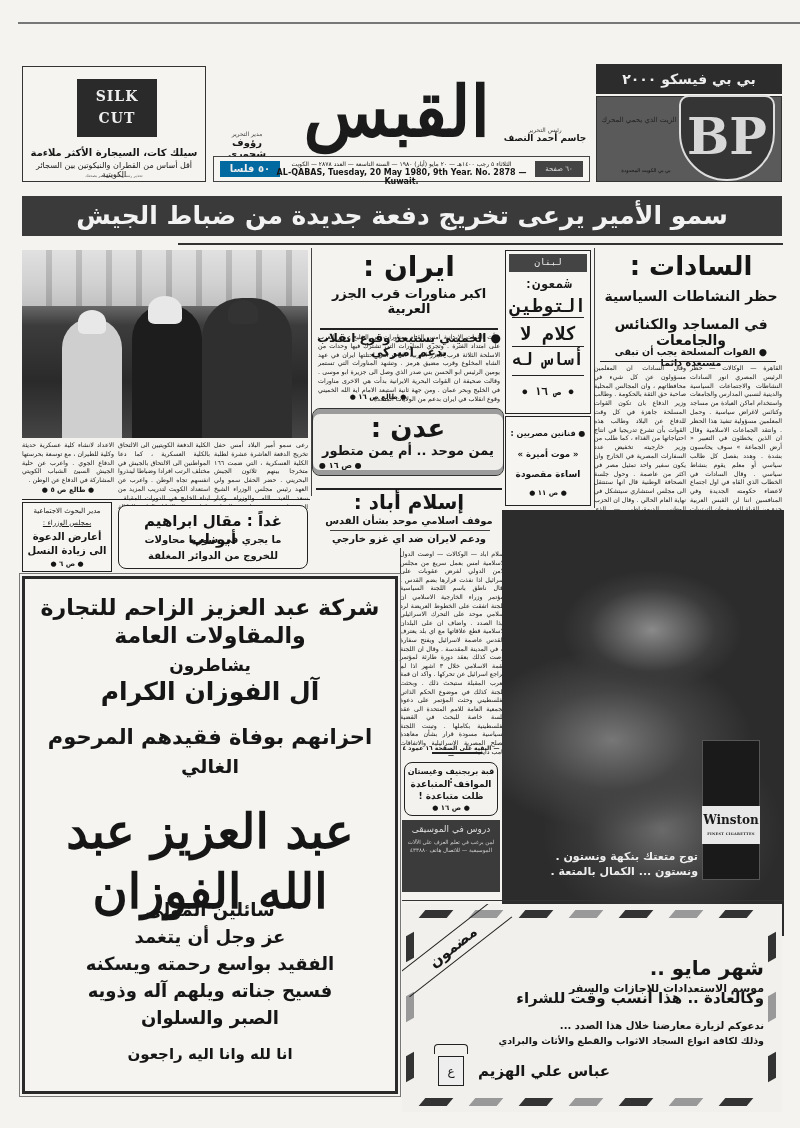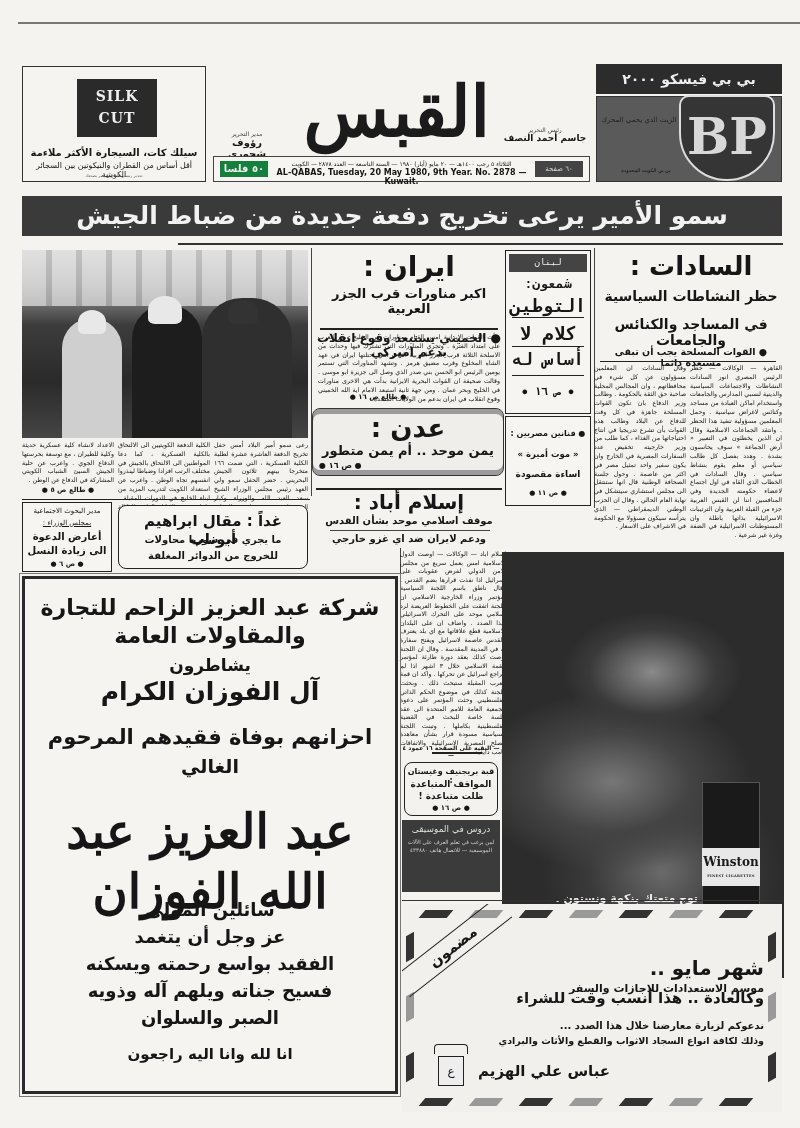--- a/index.html
+++ b/index.html
@@ -20,21 +20,21 @@
 
   .editor-left { left:212px; top:130px; width:70px; }
   .editor-left .role { font-size:6px; color:#444; }
   .editor-left .name { font-size:10px; font-weight:bold; }
   .logo { left:310px; top:70px; width:180px; height:84px; font-family:"DejaVu Serif", serif; font-size:70px; font-weight:bold; line-height:84px; color:#1b1b1b; text-align:center; letter-spacing:-4px; }
   .editor-right { left:500px; top:126px; width:90px; }
   .editor-right .role { font-size:6px; color:#444; }
   .editor-right .name { font-size:9px; font-weight:bold; }
 
   .dateline { left:213px; top:156px; width:377px; height:26px; border:1.5px solid #444; background:#f6f5f1; }
-  .price-l { position:absolute; left:6px; top:4px; width:48px; height:16px; background:#15803d; color:#eee; font-size:10px; font-weight:bold; line-height:16px; }
+  .price-l { position:absolute; left:6px; top:4px; width:60px; height:16px; background:#0369a1; color:#eee; font-size:10px; font-weight:bold; line-height:16px; }
   .price-r { position:absolute; right:6px; top:4px; width:48px; height:16px; background:#444; color:#ddd; font-size:7px; line-height:16px; }
   .date-ar { position:absolute; left:58px; right:58px; top:3px; font-size:6px; }
   .date-en { position:absolute; left:58px; right:58px; top:11px; font-size:8px; font-weight:bold; text-align:center; direction:ltr; }
 
   .bp-ad { left:596px; top:64px; width:186px; height:120px; }
   .bp-top { position:absolute; left:0; top:0; width:186px; height:30px; background:#2c2c2c; color:#eee; font-size:14px; font-weight:bold; line-height:30px; }
   .bp-body { position:absolute; left:0; top:32px; width:186px; height:86px; background:#5a5a5a; border:1px solid #333; }
   .bp-shield { position:absolute; right:6px; top:-2px; width:96px; height:86px; background:#353535; border:2px solid #ddd; border-radius:10px 10px 48px 48px; color:#d8d8d8;
     font-family:"DejaVu Serif", serif; font-size:50px; font-weight:bold; text-align:center; line-height:80px; }
   .bp-text { position:absolute; left:4px; top:18px; width:76px; font-size:7px; color:#222; line-height:11px; }
@@ -118,21 +118,21 @@
   .indo div { position:absolute; left:0; right:0; font-weight:bold; }
   .music { left:402px; top:820px; width:98px; height:72px; background:#3b3b3b; color:#ddd; }
   .music .t { position:absolute; left:0; right:0; top:4px; font-size:9px; }
   .music .b { position:absolute; left:4px; right:4px; top:18px; font-size:5.5px; line-height:8px; color:#cfcfcf; }
 
   
   .winston { left:502px; top:510px; width:282px; height:426px; background:
      radial-gradient(ellipse 90px 60px at 150px 120px, #8a8a8a 0%, #3a3a3a 70%, transparent 100%),
      radial-gradient(ellipse 140px 90px at 110px 230px, #777 0%, #444 55%, transparent 100%),
      radial-gradient(ellipse 120px 100px at 160px 320px, #6a6a6a 0%, #3a3a3a 60%, transparent 100%),
-     #2c2c2c; overflow:hidden;margin-top:42px; }
+     #2c2c2c; overflow:hidden; }
   .winston-pack { position:absolute; left:200px; top:230px; width:58px; height:140px; background:#1a1a1a; border:1px solid #555; }
   .winston-label { position:absolute; left:200px; top:296px; width:58px; height:38px; background:#e8e8e8; color:#1a1a1a;
     font-family:"DejaVu Serif", serif; font-size:12px; font-weight:bold; text-align:center; line-height:28px; }
   .winston-label small { position:absolute; left:2px; right:2px; top:26px; font-size:3.5px; line-height:5px; letter-spacing:.3px; }
   .winston-t1 { position:absolute; left:6px; width:190px; top:340px; font-size:11px; color:#eee; font-weight:bold; text-align:right; direction:rtl; }
   .winston-t2 { position:absolute; left:6px; width:190px; top:355px; font-size:11px; color:#eee; font-weight:bold; text-align:right; direction:rtl; }
 
   
   .env-hr { left:402px; top:900px; width:382px; height:1px; background:#333; }
   .env { left:402px; top:904px; width:380px; height:208px; background:#f1f0ec; overflow:hidden; }

